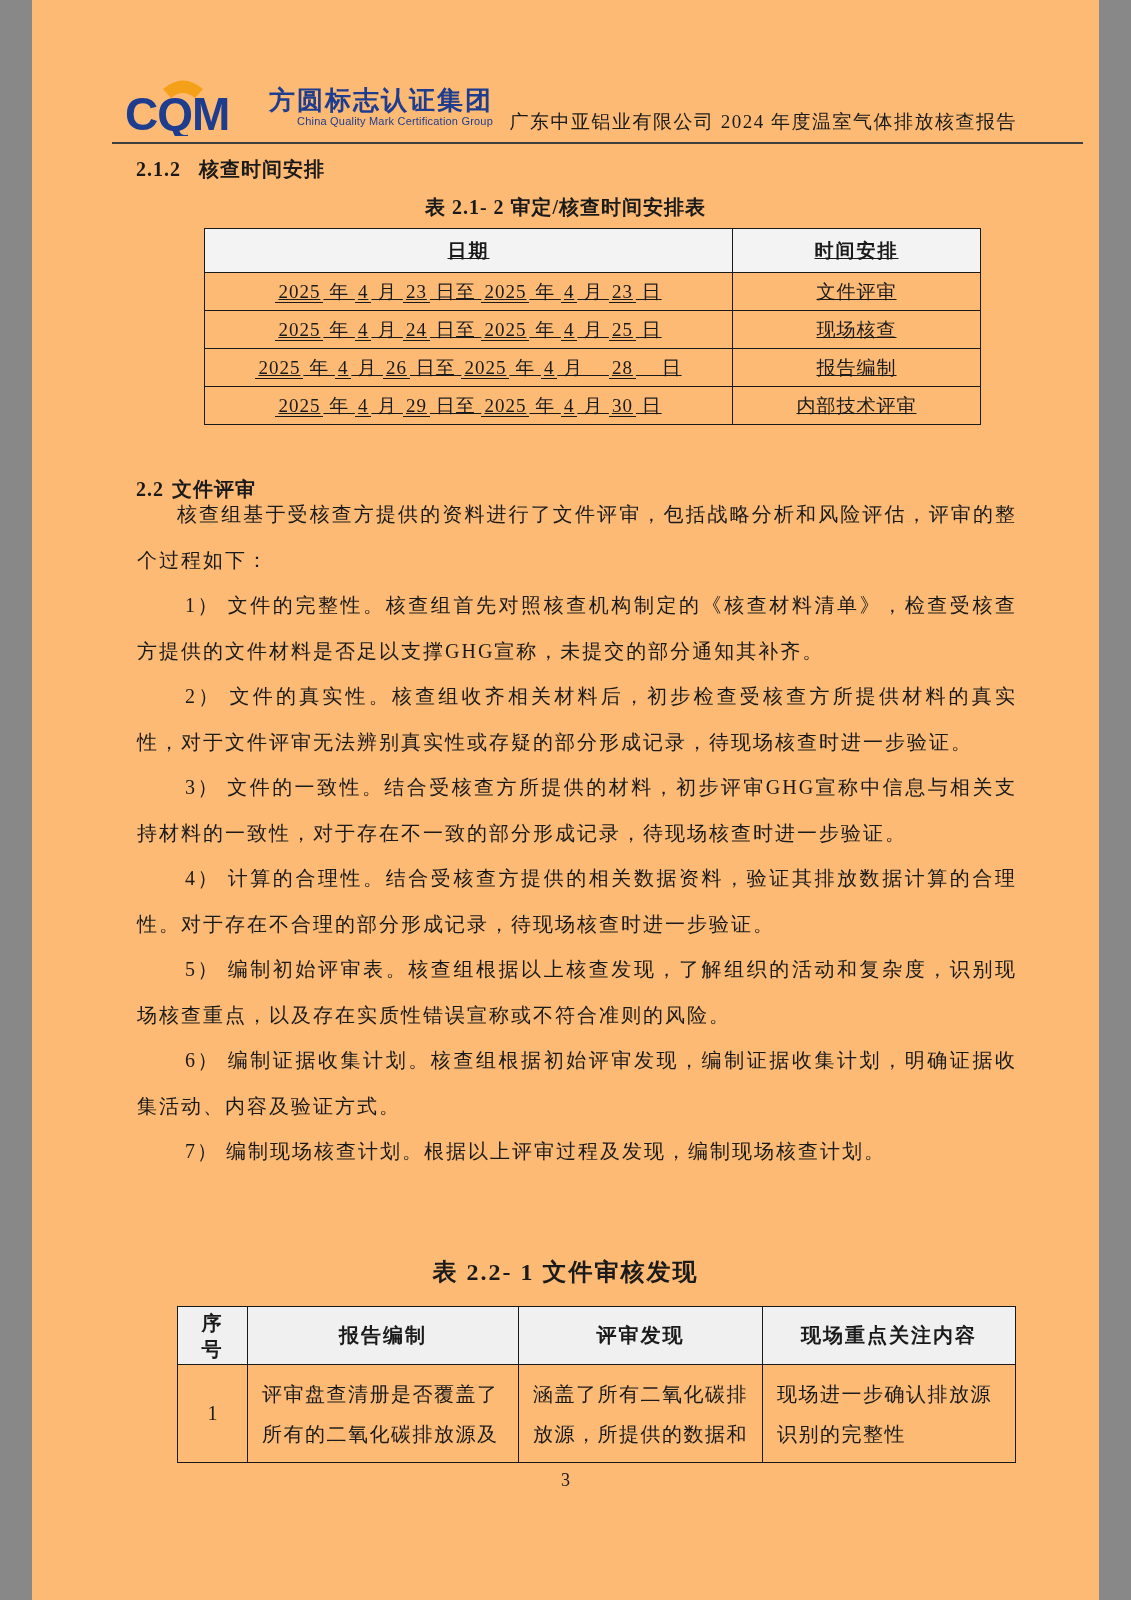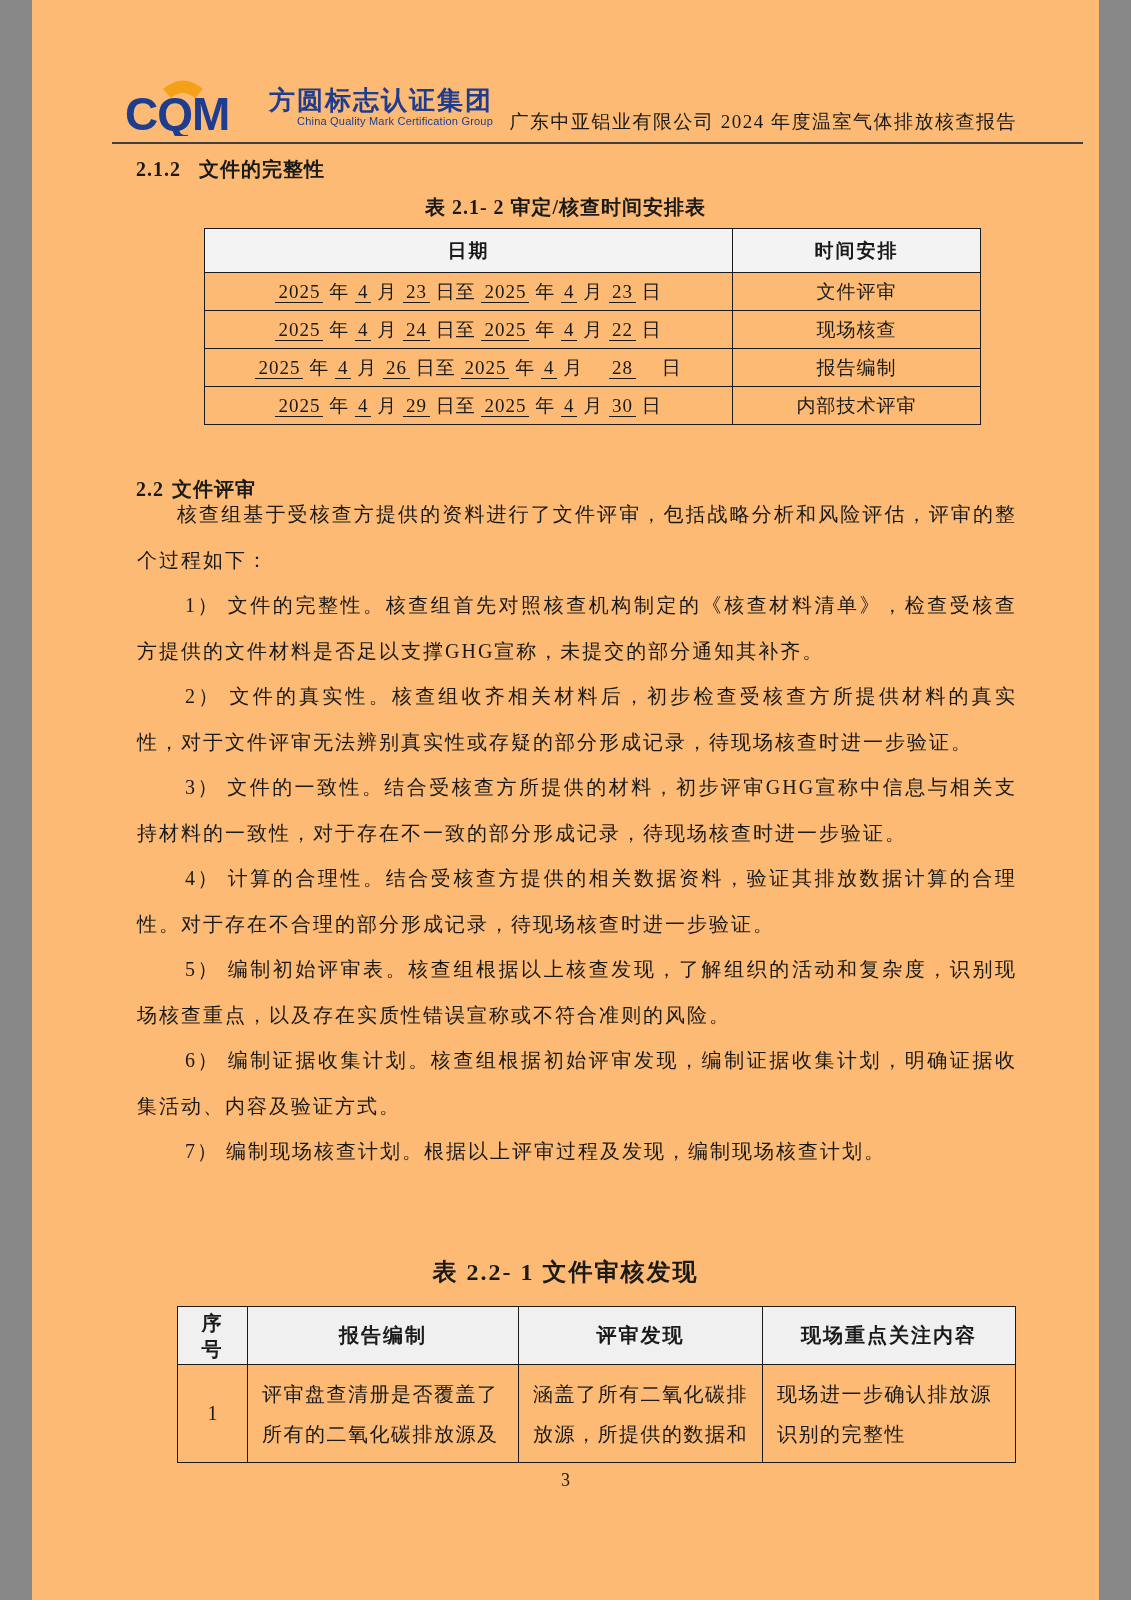--- a/index.html
+++ b/index.html
@@ -25,21 +25,21 @@
   .sec-h .num { margin-right:18px; }
   .sec-h2 .num { margin-right:8px; }
 
   .tbl-caption { position:absolute; left:0; width:100%; text-align:center; font-weight:bold; }
   .cap1 { top:194px; font-size:20px; letter-spacing:1px; }
   .cap2 { top:1256px; font-size:24px; letter-spacing:2px; }
 
   
   table { border-collapse:collapse; table-layout:fixed; }
   td,th { border:1.5px solid #1a1a1a; text-align:center; font-weight:normal; }
-  .t1 { position:absolute; left:172px; top:228px; width:776px; font-size:19px; }
+  .t1 { position:absolute; left:172px; top:228px; width:776px; font-size:19px;text-decoration:underline; }
   .t1 th { height:44px; background:#f3f3f3; font-weight:bold; letter-spacing:2px; }
   .t1 td { height:38px; letter-spacing:1px; }
   .t1 .c1 { width:528px; }
   .t1 .c2 { width:248px; }
   .t1 u { text-decoration:none; border-bottom:1.2px solid #1a1a1a; padding:0 3px; }
 
   .t2 { position:absolute; left:145px; top:1306px; width:838px; font-size:20px; }
   .t2 th { height:58px; background:#f0f0f0; font-weight:bold; letter-spacing:2px; }
   .t2 td { height:98px; vertical-align:middle; }
   .t2 .k1 { width:70px; }
@@ -72,39 +72,39 @@
     </div>
     <div class="logo-text">
       <div class="logo-cn">方圆标志认证集团</div>
       <div class="logo-en">China Quality Mark Certification Group</div>
     </div>
   </div>
   <div class="doc-title">广东中亚铝业有限公司 2024 年度温室气体排放核查报告</div>
   <div class="header-rule"></div>
 
   <div class="sec-h" style="top:156px;">
-    <span class="num">2.1.2</span><span>文件的完整性</span>
+    <span class="num">2.1.2</span><span>核查时间安排</span>
   </div>
 
   <div class="tbl-caption cap1">表 2.1- 2 审定/核查时间安排表</div>
 
   <table class="t1">
     <thead>
       <tr>
         <th class="c1">日期</th>
         <th class="c2">时间安排</th>
       </tr>
     </thead>
     <tbody>
       <tr>
         <td><u>2025</u> 年 <u>4</u> 月 <u>23</u> 日至 <u>2025</u> 年 <u>4</u> 月 <u>23</u> 日</td>
         <td>文件评审</td>
       </tr>
       <tr>
-        <td><u>2025</u> 年 <u>4</u> 月 <u>24</u> 日至 <u>2025</u> 年 <u>4</u> 月 <u>22</u> 日</td>
+        <td><u>2025</u> 年 <u>4</u> 月 <u>24</u> 日至 <u>2025</u> 年 <u>4</u> 月 <u>25</u> 日</td>
         <td>现场核查</td>
       </tr>
       <tr>
         <td><u>2025</u> 年 <u>4</u> 月 <u>26</u> 日至 <u>2025</u> 年 <u>4</u> 月　 <u>28</u> 　日</td>
         <td>报告编制</td>
       </tr>
       <tr>
         <td><u>2025</u> 年 <u>4</u> 月 <u>29</u> 日至 <u>2025</u> 年 <u>4</u> 月 <u>30</u> 日</td>
         <td>内部技术评审</td>
       </tr>

